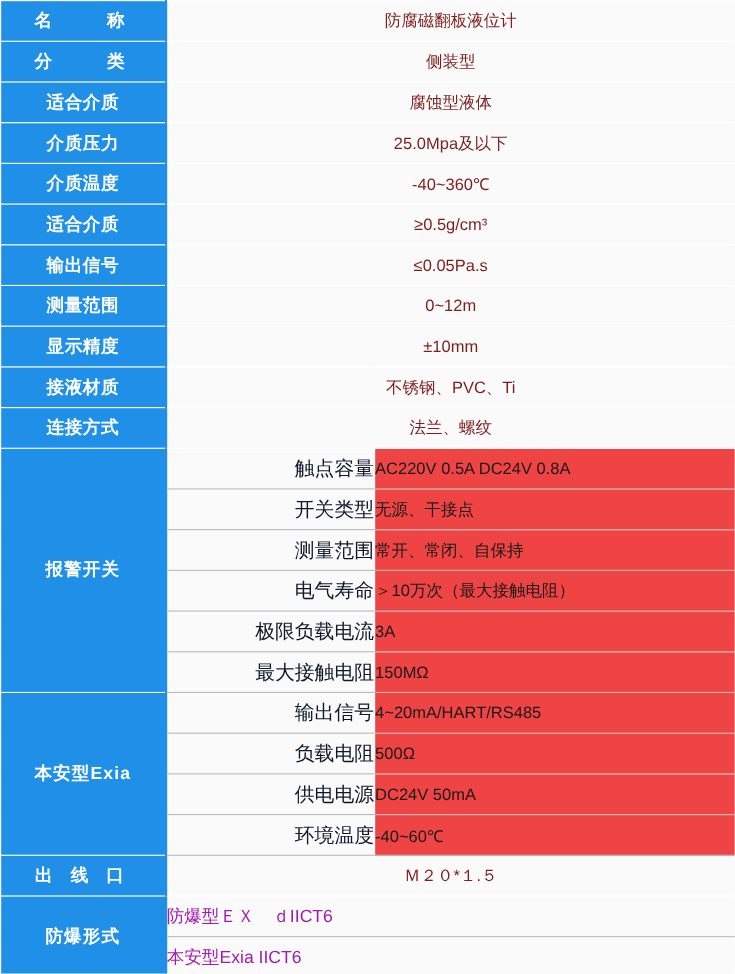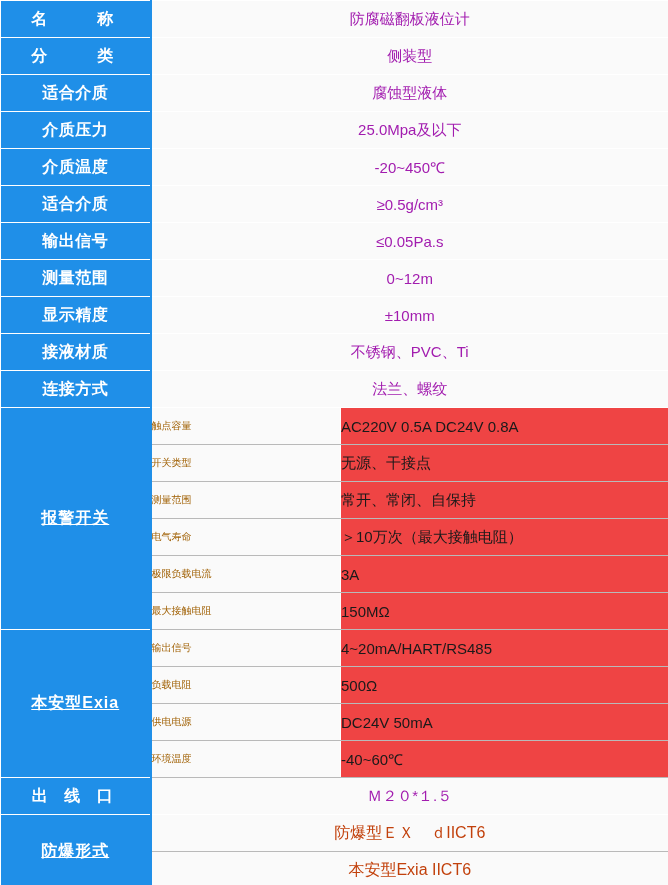--- a/index.html
+++ b/index.html
@@ -31,32 +31,32 @@
     text-align: center;
     vertical-align: middle;
     letter-spacing: 0.5px;
   }
   .label-cell.spaced {
     letter-spacing: 6px;
     padding-left: 6px;
   }
   .value-cell {
     background: #fafafa;
-    color: #a21caf;
+    color: #7f1d1d;
     font-size: 15px;
     text-align: center;
     vertical-align: middle;
     height: 37px;
     border-left: 2px solid #1f8fe8 !important;
   }
   .sub-label-cell {
     background: #fafafa;
-    color: #a16207;
-    font-size: 10px;
-    text-align: left;
+    color: #0f172a;
+    font-size: 18px;
+    text-align: right;
     vertical-align: middle;
     padding-left: 18px;
     height: 37px;
     border-left: 2px solid #1f8fe8 !important;
     border-bottom: 1px solid #b9b9b9 !important;
     border-top: 1px solid #b9b9b9 !important;
   }
   .sub-value-cell {
     background: #ef4444;
     color: #1a1a1a;
@@ -70,27 +70,25 @@
     border-top: 1px solid #b9b9b9 !important;
   }
   .group-label-cell {
     background: #1f8fe8;
     color: #ffffff;
     font-size: 16px;
     font-weight: bold;
     text-align: center;
     vertical-align: middle;
     letter-spacing: 1px;
-    text-decoration: underline;
   }
   .value-row-plain {
     background: #fafafa;
-    color: #c2410c;
+    color: #a21caf;
     font-size: 16px;
-    text-align: center;
     vertical-align: middle;
     height: 37px;
     border-left: 2px solid #1f8fe8 !important;
     border-bottom: 1px solid #b9b9b9 !important;
   }
   .row-h { height: 37px; margin-top: 40px; }
 </style>
 </head>
 <body>
 
@@ -113,21 +111,21 @@
     <tr>
       <td class="label-cell row-h">适合介质</td>
       <td class="value-cell" colspan="2">腐蚀型液体</td>
     </tr>
     <tr>
       <td class="label-cell row-h">介质压力</td>
       <td class="value-cell" colspan="2">25.0Mpa及以下</td>
     </tr>
     <tr>
       <td class="label-cell row-h">介质温度</td>
-      <td class="value-cell" colspan="2">-20~450℃</td>
+      <td class="value-cell" colspan="2">-40~360℃</td>
     </tr>
     <tr>
       <td class="label-cell row-h">适合介质</td>
       <td class="value-cell" colspan="2">≥0.5g/cm³</td>
     </tr>
     <tr>
       <td class="label-cell row-h">输出信号</td>
       <td class="value-cell" colspan="2">≤0.05Pa.s</td>
     </tr>
     <tr>

